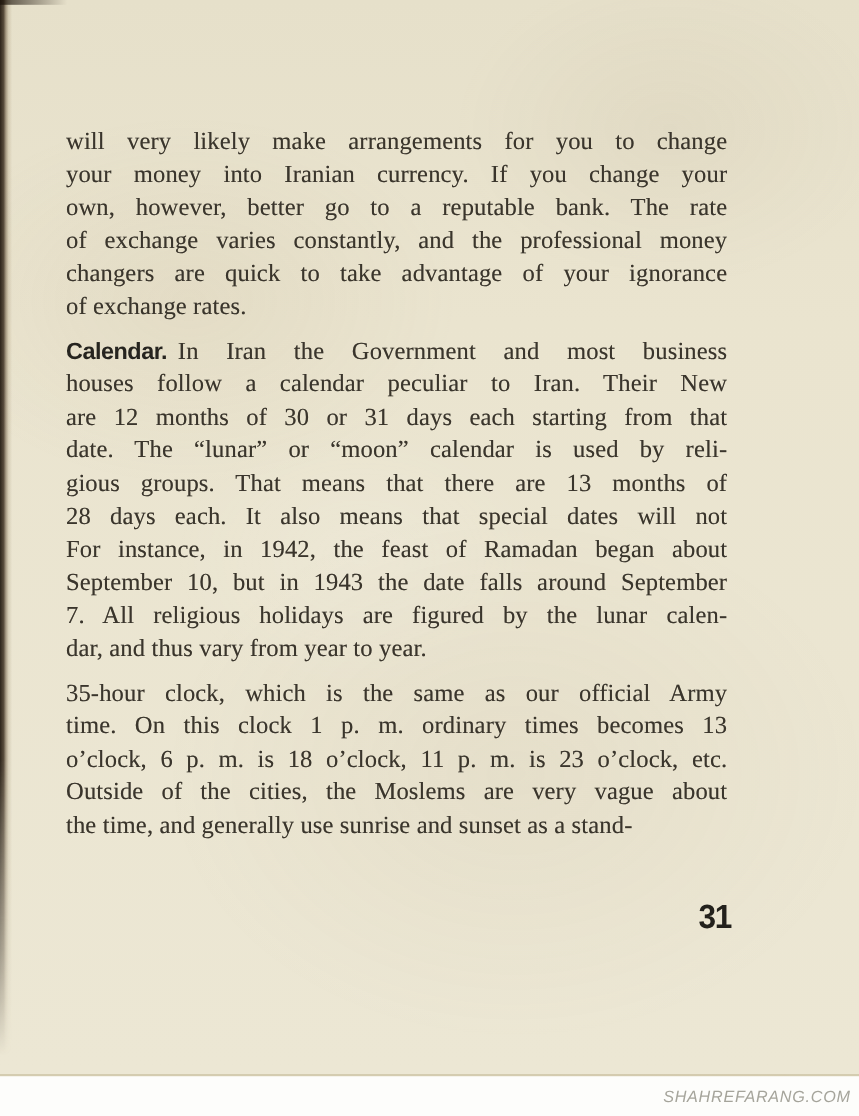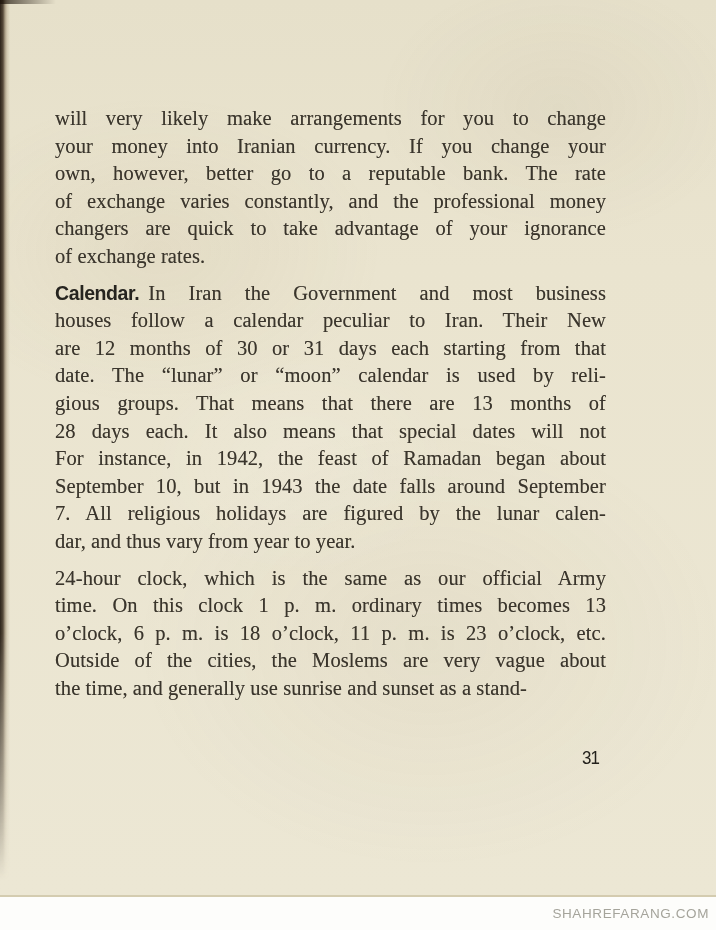--- a/index.html
+++ b/index.html
@@ -82,39 +82,40 @@
     color: var(--heading-ink);
     margin-right: 9px;
     text-shadow: none;
   }
 
   
   .page-number {
     position: absolute;
     left: 582px; top: 748px;
     font-family: "Liberation Sans", sans-serif;
-    font-weight: 400;
-    font-size: 18px;
+    font-weight: 700;
+    font-size: 28px;
     color: #23211c;
     letter-spacing: -1px;
     transform: scaleX(0.94);
     transform-origin: left top;
     text-align: center;
   }
 
   
   .bottom-strip {
     position: absolute;
     left: 0; bottom: 0;
     width: 716px; height: 33px;
     background: #fdfdfb;
     display: flex;
     align-items: center;
     justify-content: flex-end;
     padding-right: 7px;
+    font-style: italic;
   }
   .watermark {
     font-family: "Liberation Sans", sans-serif;
     font-size: 13.5px;
     color: #a5a49b;
     letter-spacing: 0.6px;
   }
 </style>
 </head>
 <body>
@@ -141,21 +142,21 @@
       <div class="line">date. The “lunar” or “moon” calendar is used by reli-</div>
       <div class="line">gious groups. That means that there are 13 months of</div>
       <div class="line">28 days each. It also means that special dates will not</div>
       <div class="line">For instance, in 1942, the feast of Ramadan began about</div>
       <div class="line">September 10, but in 1943 the date falls around September</div>
       <div class="line">7. All religious holidays are figured by the lunar calen-</div>
       <div class="line last">dar, and thus vary from year to year.</div>
     </div>
 
     <div class="para">
-      <div class="line">24-hour clock, which is the same as our official Army</div>
+      <div class="line">35-hour clock, which is the same as our official Army</div>
       <div class="line">time. On this clock 1 p. m. ordinary times becomes 13</div>
       <div class="line">o’clock, 6 p. m. is 18 o’clock, 11 p. m. is 23 o’clock, etc.</div>
       <div class="line">Outside of the cities, the Moslems are very vague about</div>
       <div class="line last">the time, and generally use sunrise and sunset as a stand-</div>
     </div>
 
   </div>
 
   <div class="page-number">31</div>
 </div>

